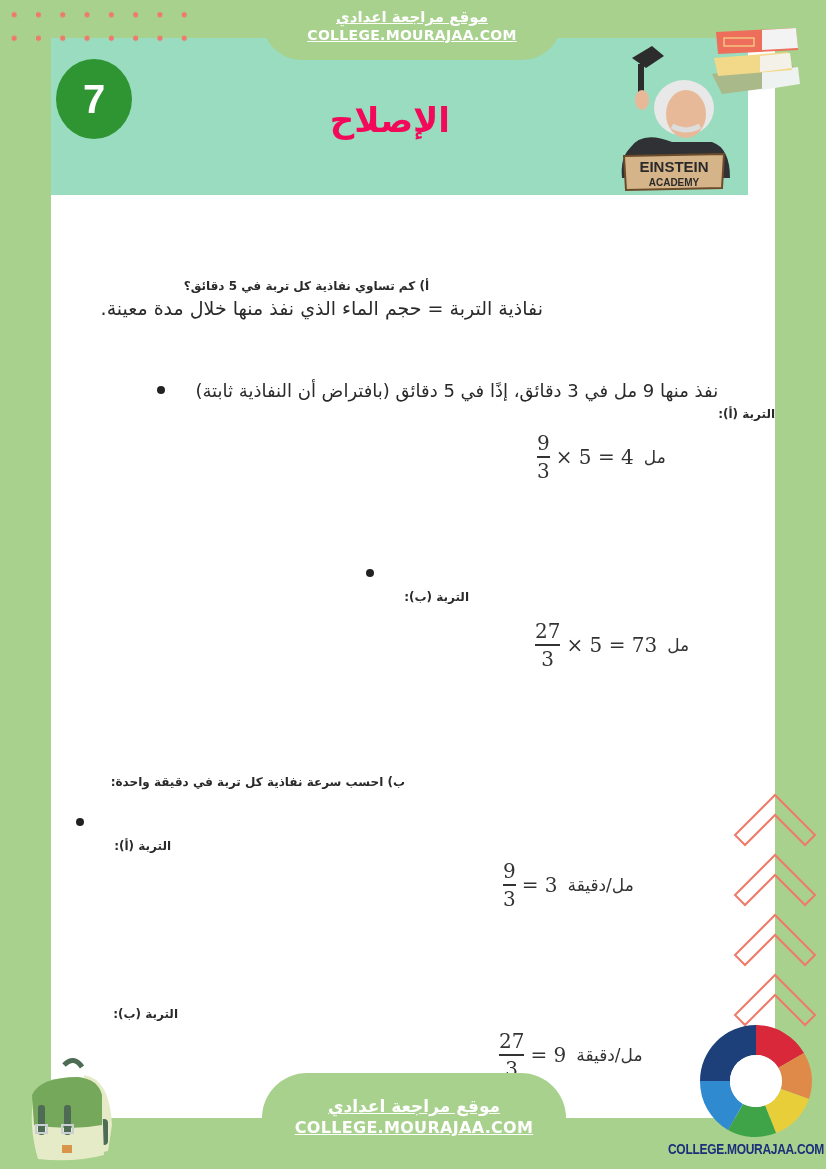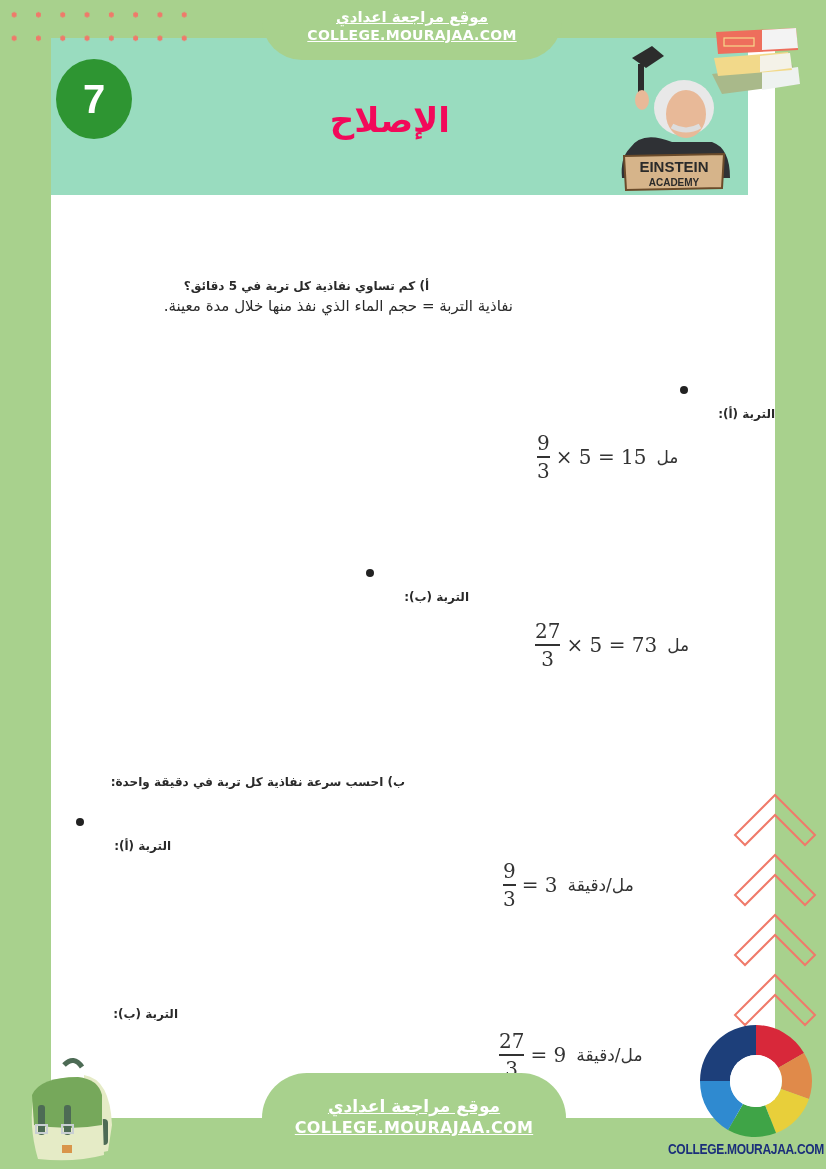--- a/index.html
+++ b/index.html
@@ -119,34 +119,35 @@
   <path d="M60 88 Q74 96 88 88" stroke="#ddd" stroke-width="5" fill="none"></path>
   <path d="M18 110 Q30 92 60 104 L100 104 Q118 110 118 140 L10 140 Q8 120 18 110 Z" fill="#2f3135"></path>
   <ellipse cx="30" cy="62" rx="7" ry="10" fill="#e8b998"></ellipse>
   <path d="M12 118 L112 116 L110 150 L14 152 Z" fill="#d6b48a" stroke="#6b4b2a" stroke-width="2"></path>
   <text x="62" y="134" text-anchor="middle" font-family="Liberation Sans, sans-serif" font-weight="bold" font-size="15" fill="#2a2a2a">EINSTEIN</text>
   <text x="62" y="148" text-anchor="middle" font-family="Liberation Sans, sans-serif" font-weight="bold" font-size="10" fill="#2a2a2a">ACADEMY</text>
 </svg>
 
 <div class="content">
   <div class="line q" style="top:36px; right:346px;">أ) كم تساوي نفاذية كل تربة في 5 دقائق؟</div>
-  <div class="line" style="top:102px; right:262px; font-size:15px;">نفاذية التربة = حجم الماء الذي نفذ منها خلال مدة معينة.</div>
+  <div class="line" style="top:102px; right:232px; font-size:19px;">نفاذية التربة = حجم الماء الذي نفذ منها خلال مدة معينة.</div>
 
   <div class="line bullet-line" style="top:164px; right:0px;">
     <span class="q">التربة (أ):</span>
+    <span> نفذ منها 9 مل في 3 دقائق، إذًا في 5 دقائق (بافتراض أن النفاذية ثابتة)</span>
     <span class="dot"></span>
   </div>
 
   <div class="math" style="left:486px; top:236px;">
     <span class="frac">
       <span>9</span>
         <span class="bar"></span>
         <span>3</span>
     </span>
-    <span>× 5 = 15</span>
+    <span>× 5 = 4</span>
     <span class="unit">مل</span>
   </div>
 
   <div class="line bullet-line" style="top:347px; right:306px;">
     <span class="q">التربة (ب):</span>
     <span class="dot"></span>
   </div>
 
   <div class="math" style="left:484px; top:424px;">
     <span class="frac">

